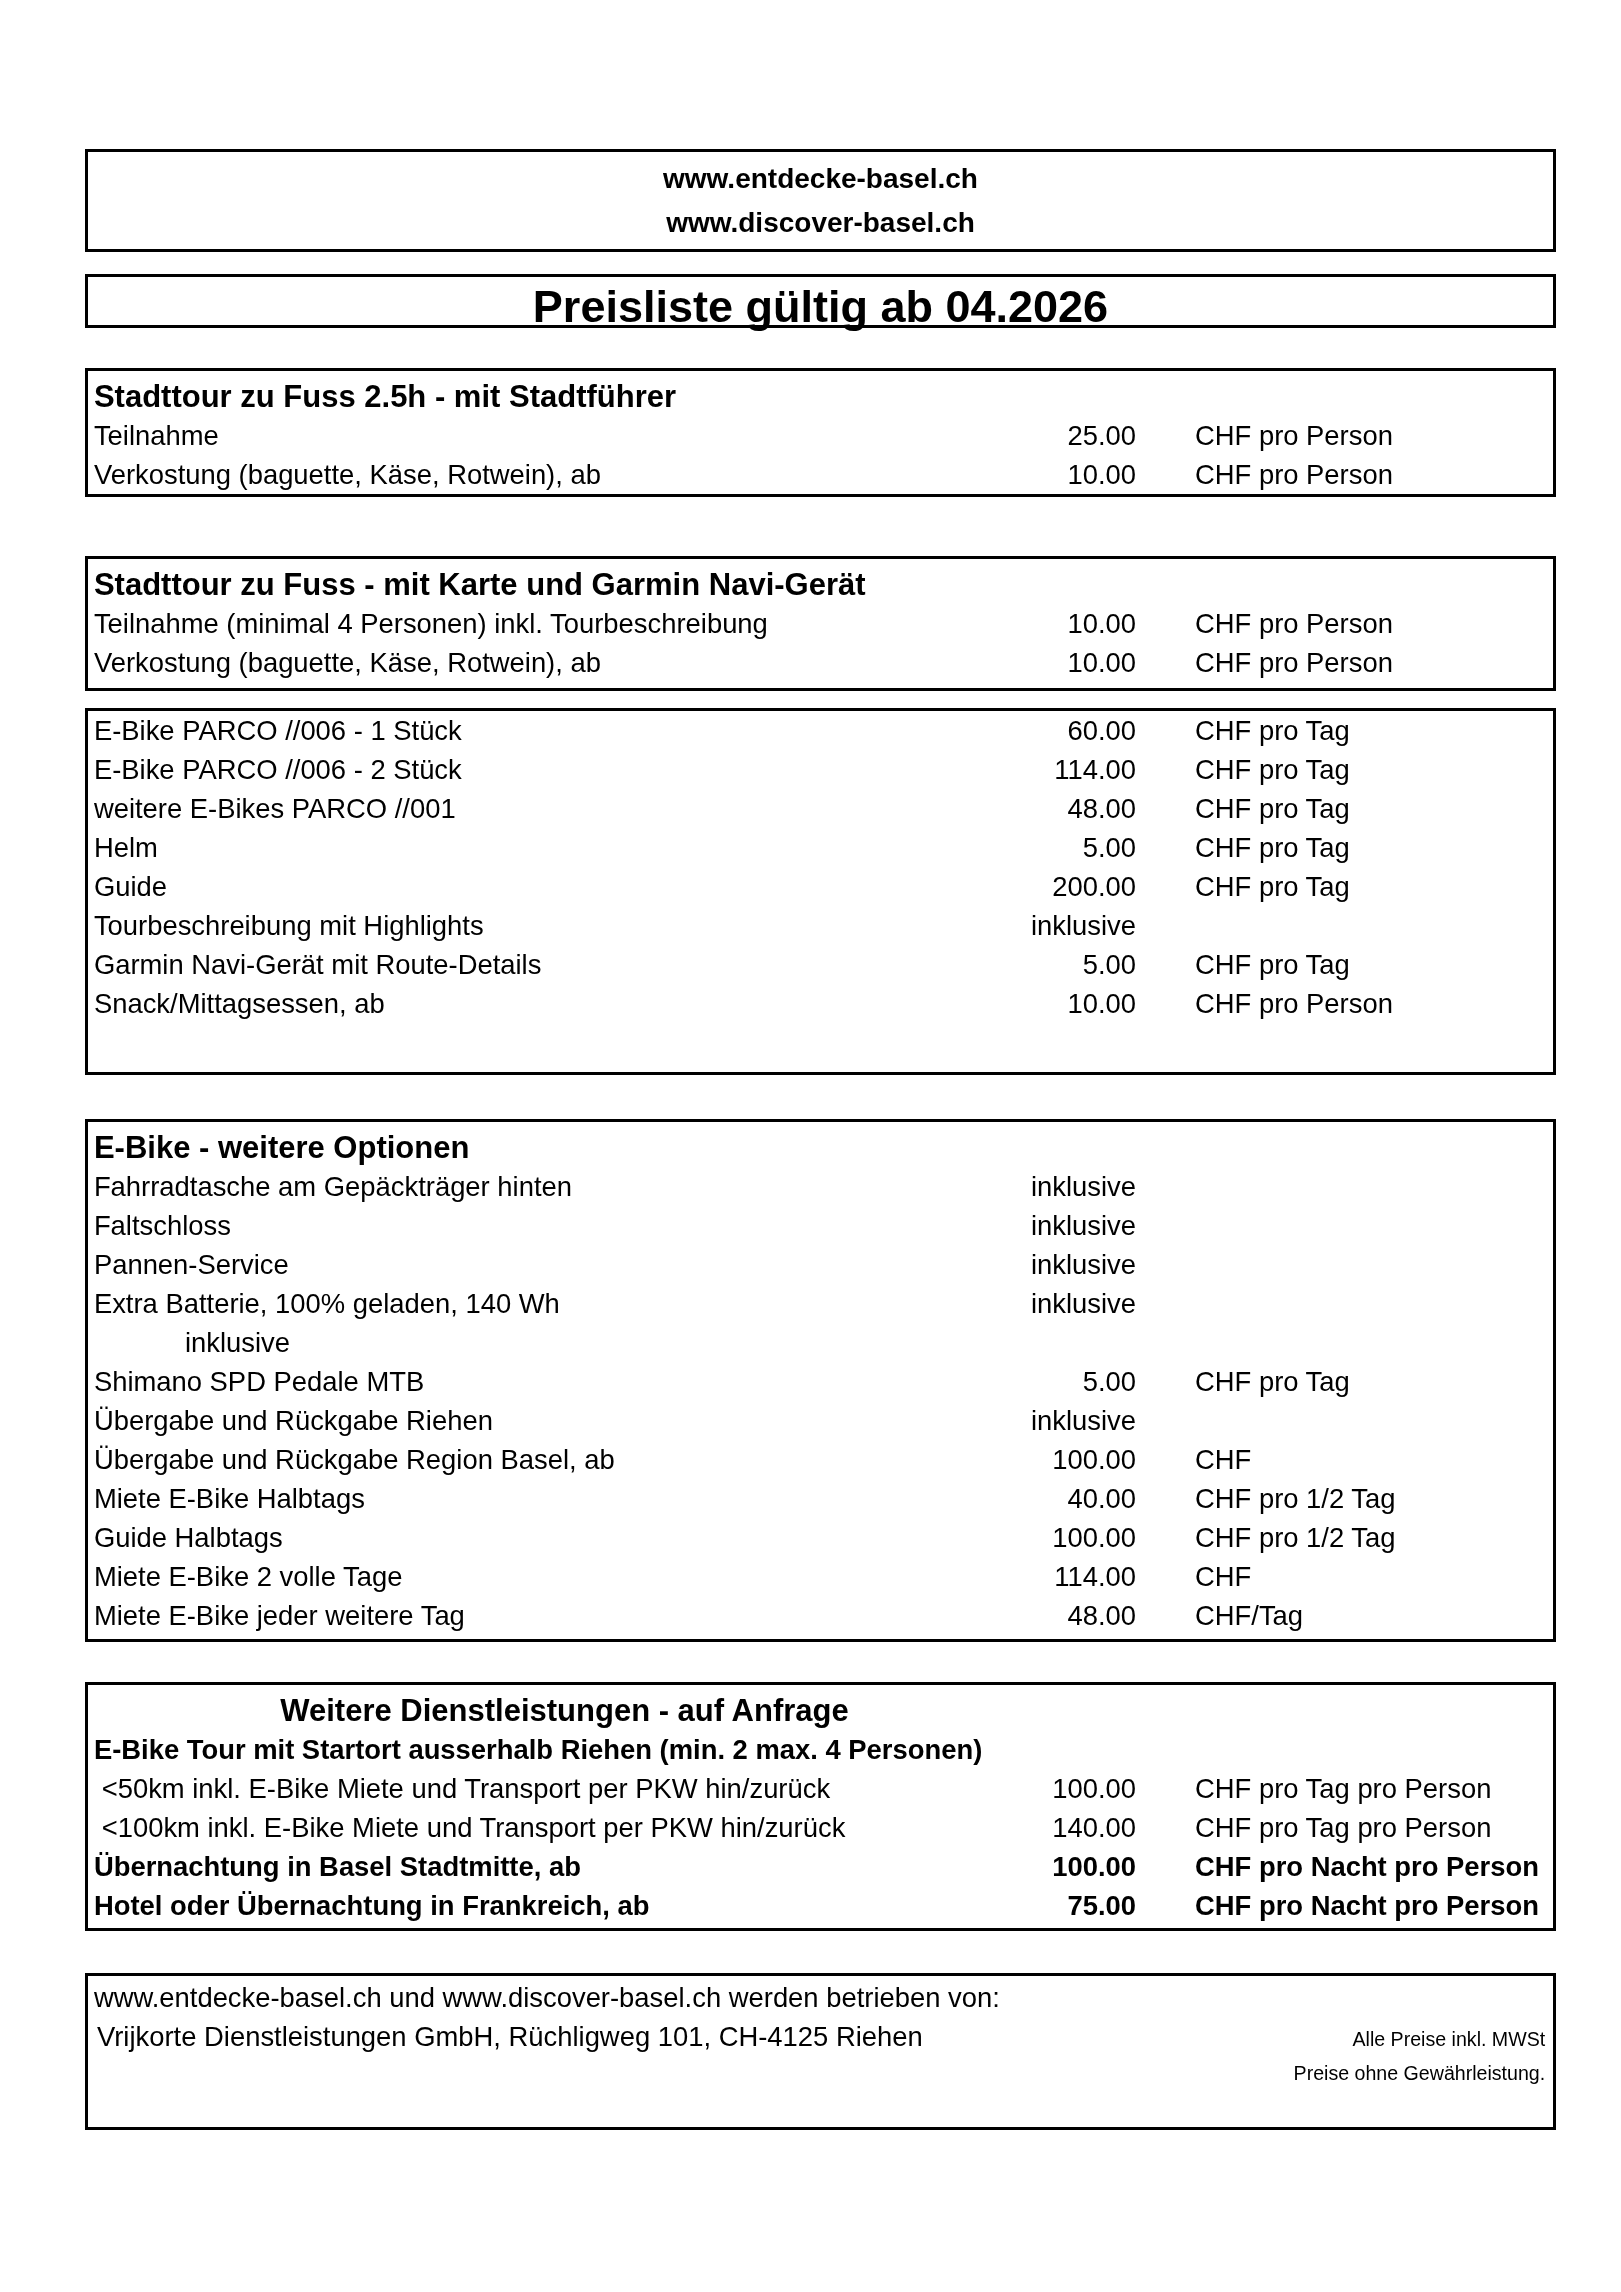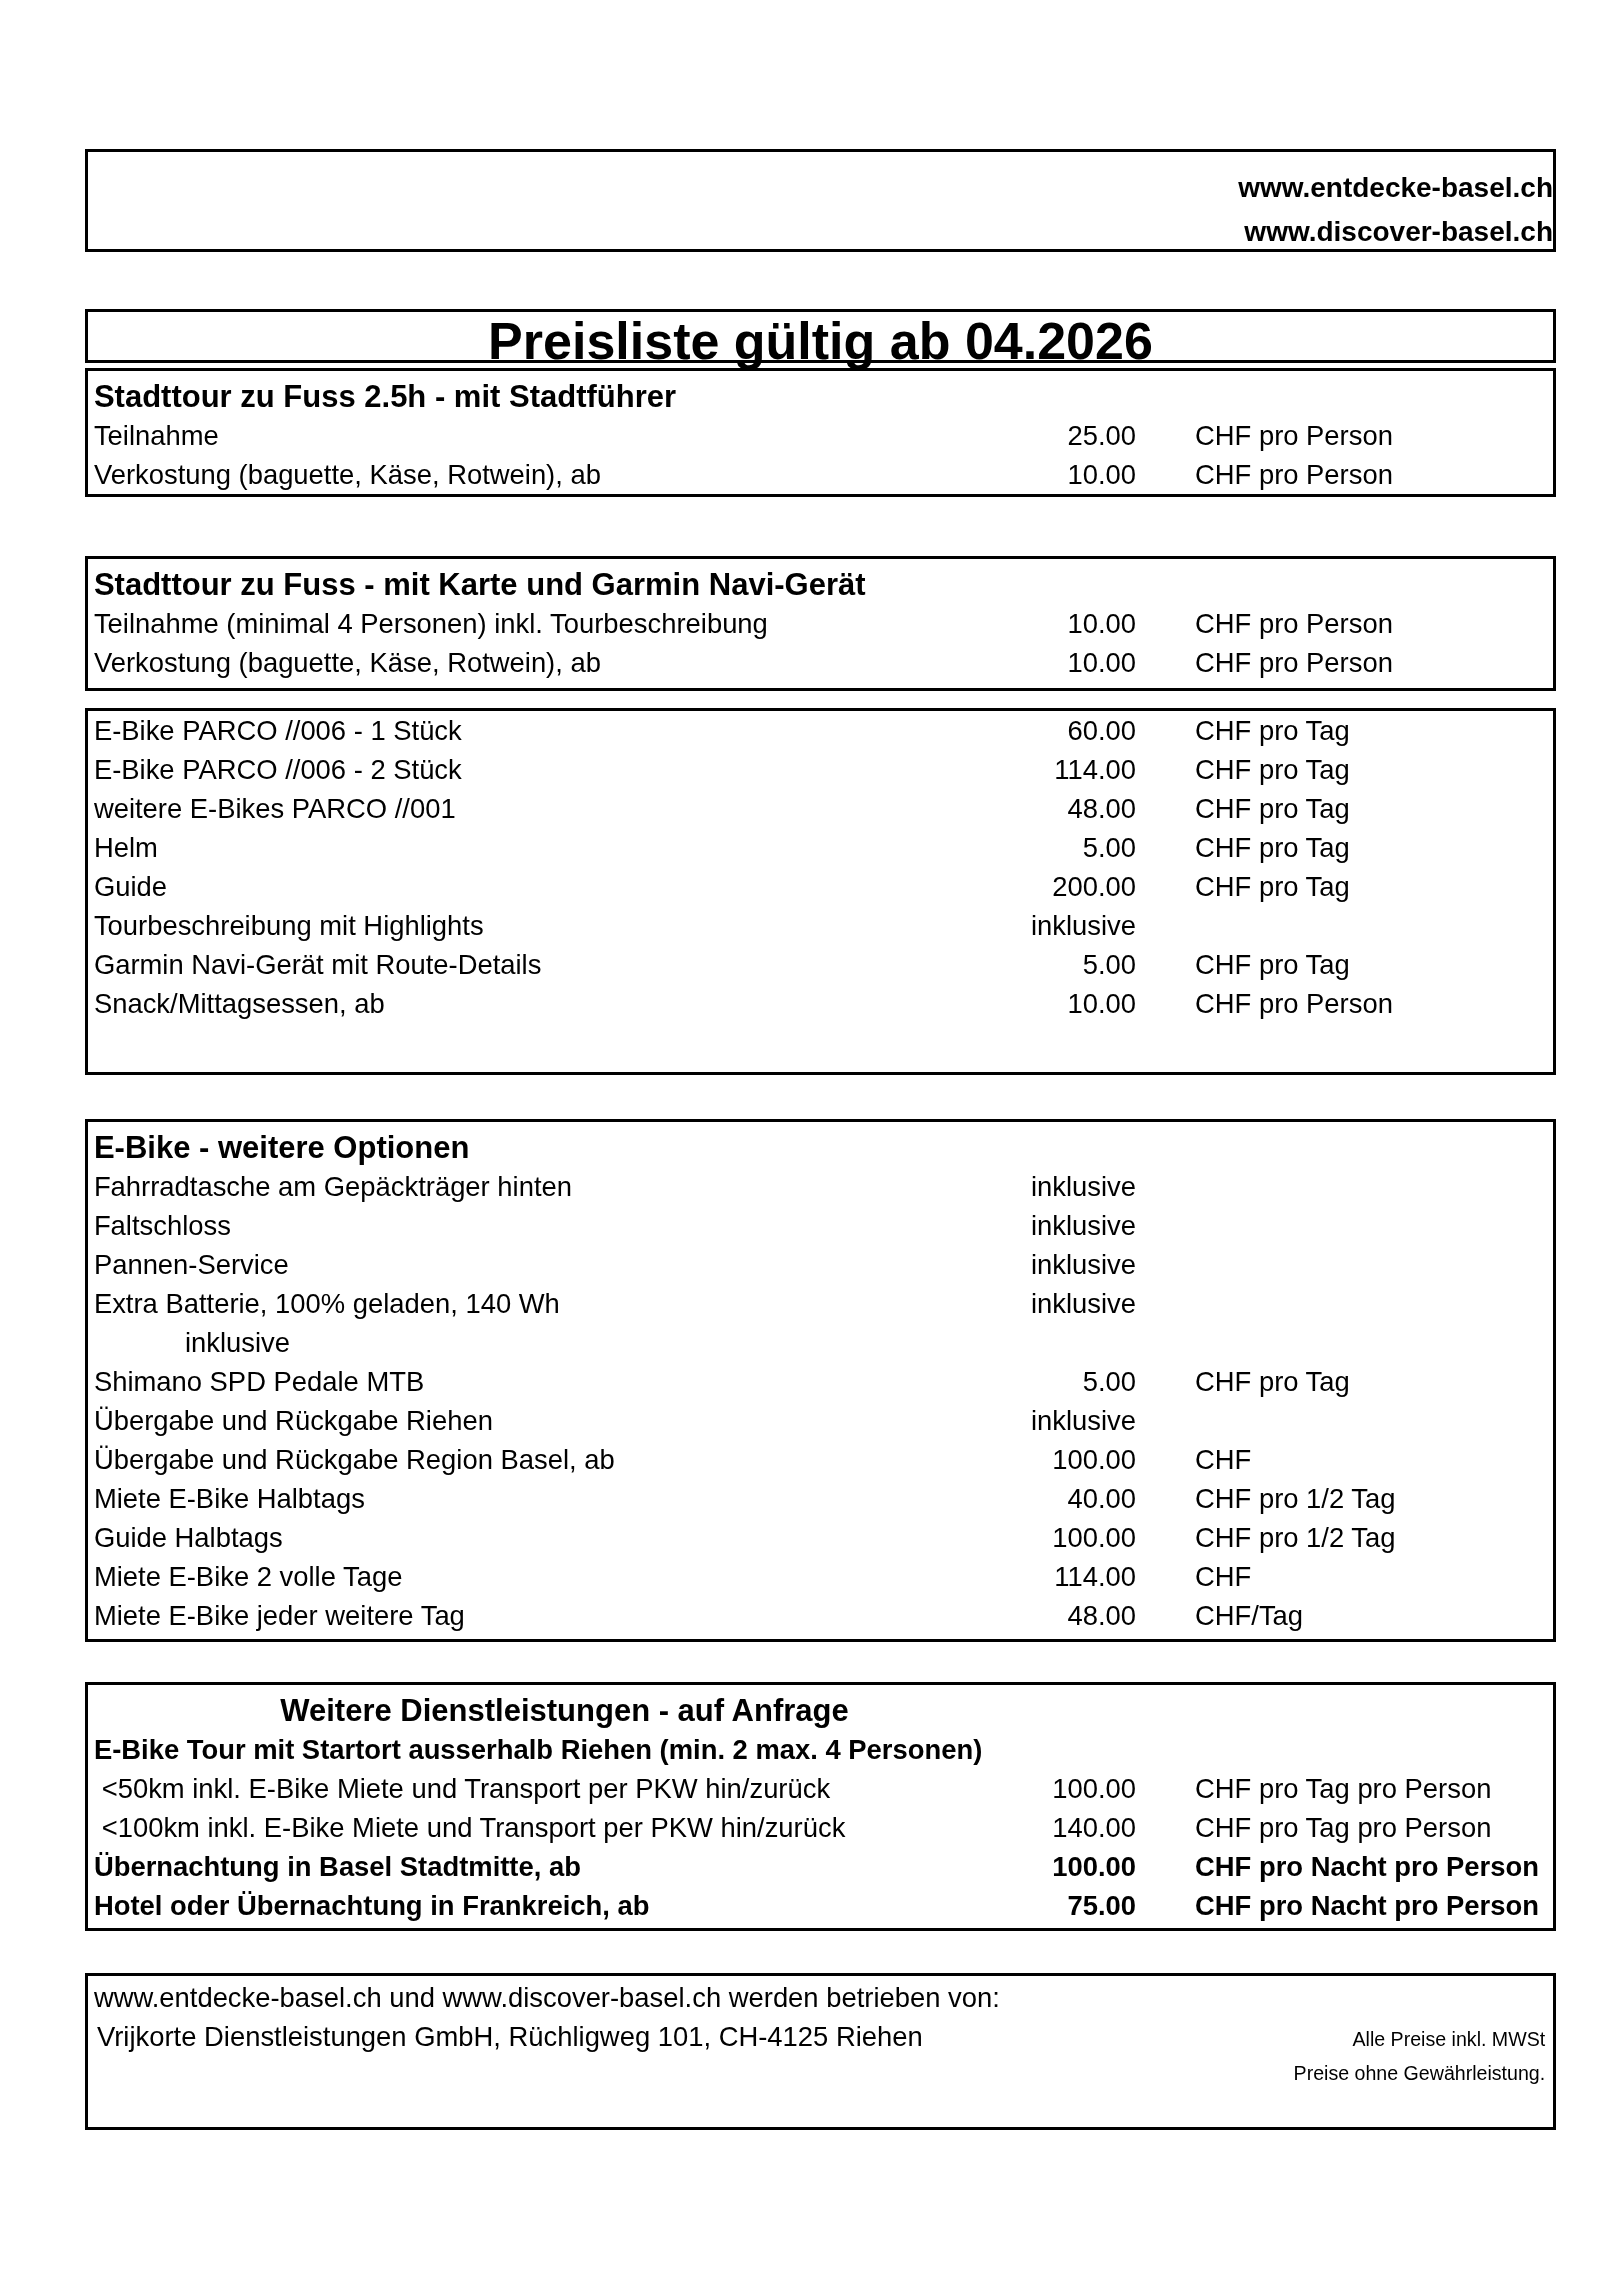--- a/index.html
+++ b/index.html
@@ -6,26 +6,26 @@
   body {
     width:1621px; height:2293px; position:relative;
     background:#ffffff; color:#000000;
     font-family:"Liberation Sans", sans-serif;
   }
   .box {
     position:absolute; left:85px; width:1471px;
     border:3.9px solid #000; box-sizing:border-box; background:#fff;
   }
   
-  .box-urls { top:149px; height:103px; text-align:right; font-weight:bold;
-              font-size:28px; padding-top:14px; }
+  .box-urls { top:149px; height:103px; text-align:center; font-weight:bold;
+              font-size:28px; padding-top:5px; }
   .url-line { line-height:44px; }
   
   .box-title { top:274px; height:54px; text-align:center; font-weight:bold;
-               font-size:52px; line-height:59px;margin-top:35px; }
+               font-size:45px; line-height:59px; }
   
   .sec-0 { top:368px;  height:129px; }
   .sec-1 { top:556px;  height:135px; }
   .sec-2 { top:708px;  height:367px; }
   .sec-3 { top:1119px; height:523px; }
   .sec-4 { top:1682px; height:249px; }
   .sec-title {
     font-size:31px; font-weight:bold; line-height:39px;
     padding:5.9px 0 0 5.9px; white-space:nowrap;
   }

